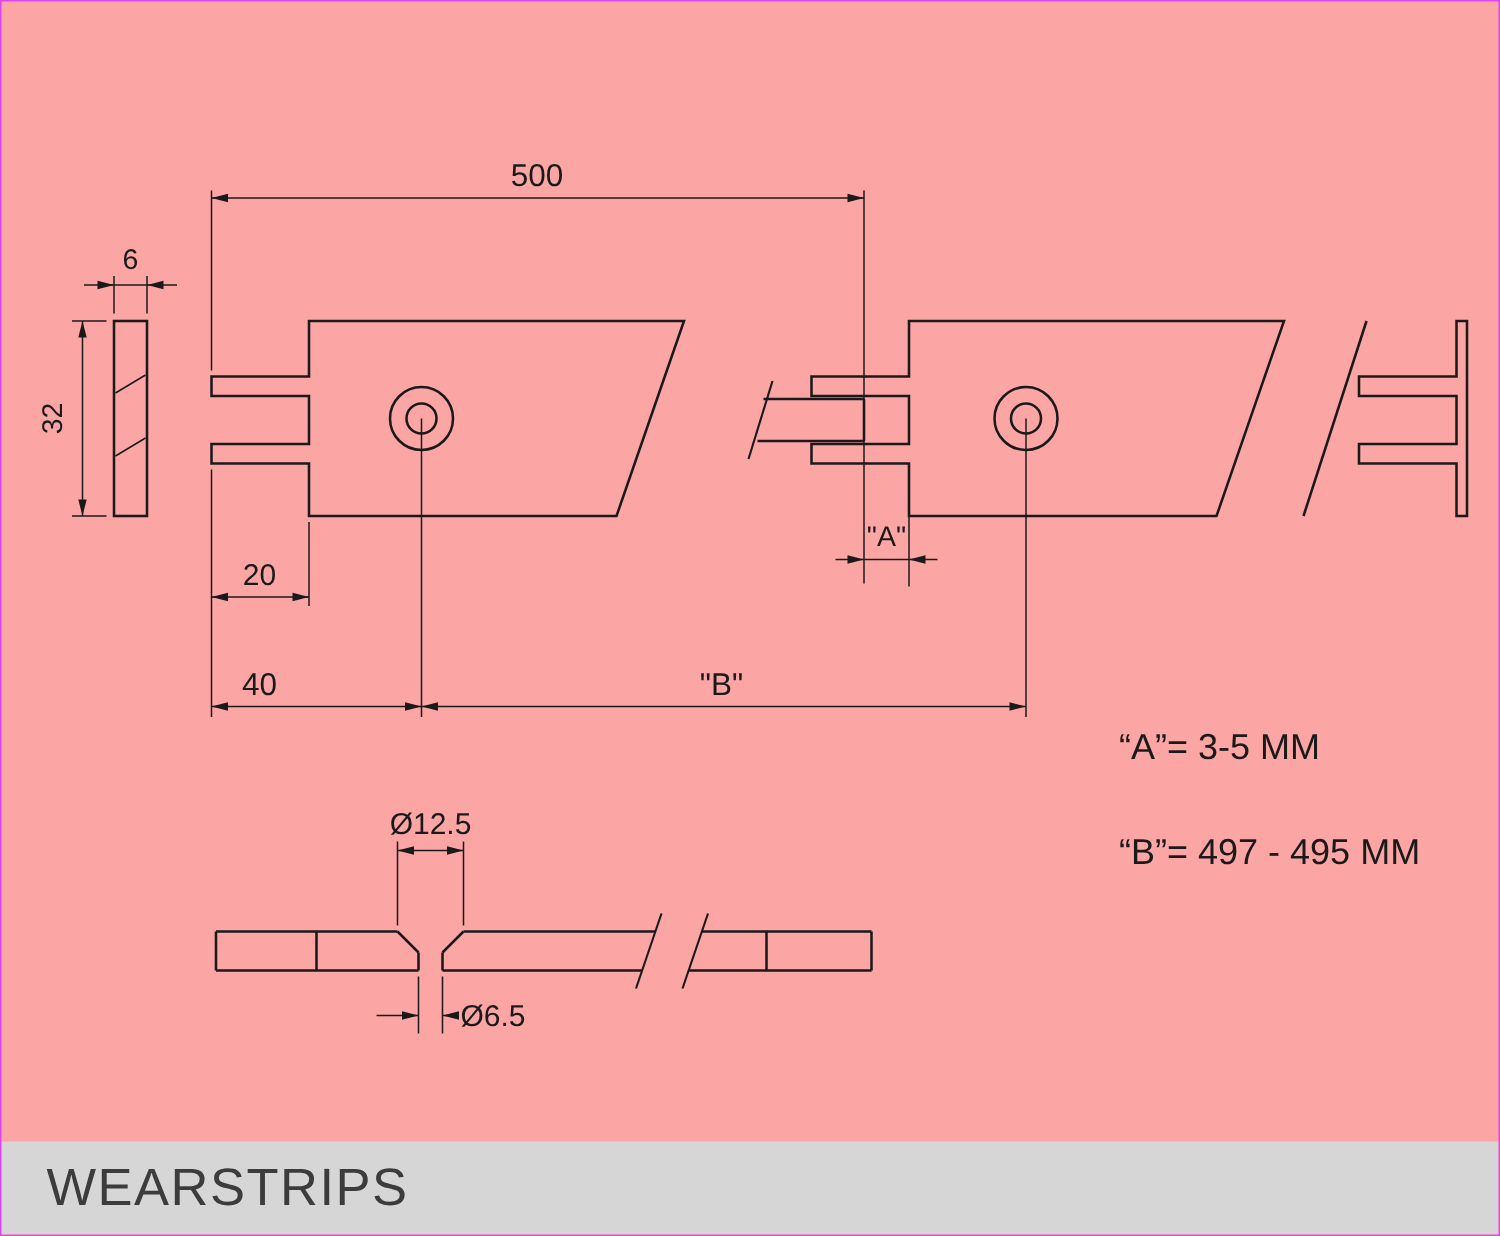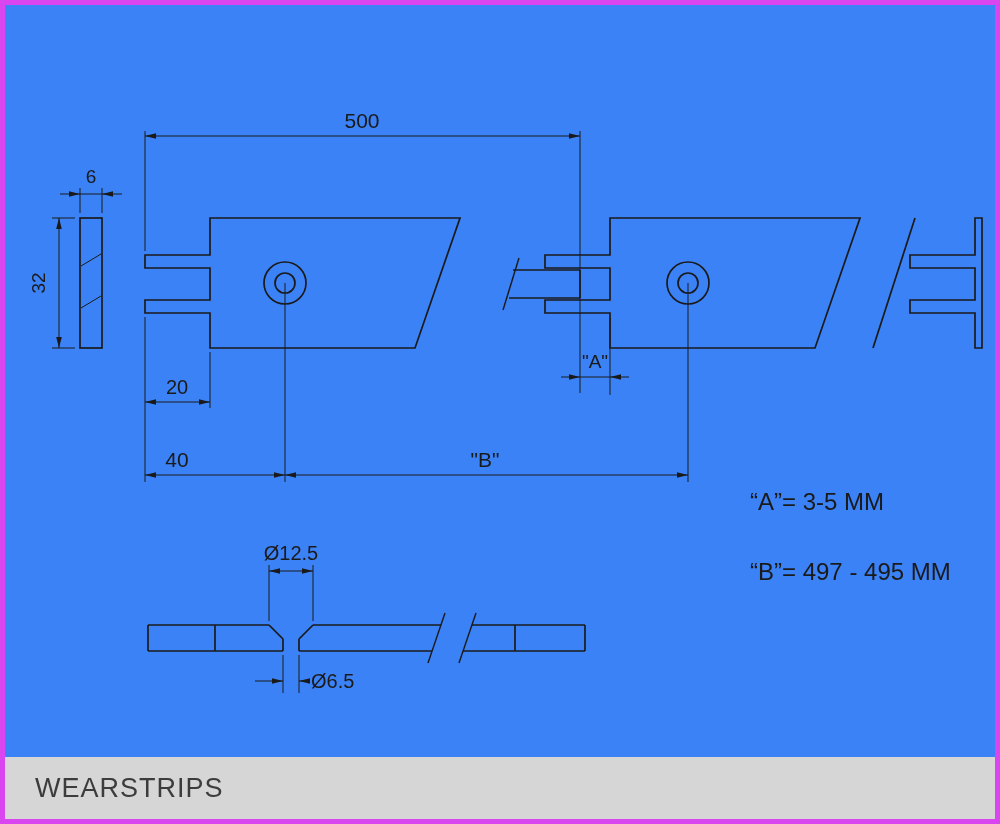--- a/index.html
+++ b/index.html
@@ -1,42 +1,42 @@
 <!DOCTYPE html>
 <html style="--line: #1a1a1a; --footer-bg: #d6d6d6; --footer-text: #3c3c3c;"><head>
 <meta charset="utf-8">
 <title>Wearstrips Technical Drawing</title>
 <style>
   html,body{margin:0;padding:0;background:#ffffff;}
   .page{
     position:relative;
     width:1000px;height:824px;
-    background:#3b82f6;
+    background:#fca5a5;
     box-sizing:border-box;
-    border:5px solid #d946ef;
+    border:1px solid #d946ef;
     font-family:"Liberation Sans", sans-serif;
     overflow:hidden;
   }
   svg{display:block;}
   .ol{stroke:var(--line,#1a1a1a);stroke-width:1.7;fill:none;stroke-linejoin:miter;stroke-linecap:butt;}
   .bl{stroke:var(--line,#1a1a1a);stroke-width:1.4;fill:none;}
   .dl{stroke:var(--line,#1a1a1a);stroke-width:1;fill:none;}
   text{fill:var(--line,#1a1a1a);font-family:"Liberation Sans", sans-serif;}
   .t19{font-size:19px;}
   .t20{font-size:20px;}
   .t21{font-size:21px;}
   .t24{font-size:24px;}
   .footer{
     position:absolute;left:0;bottom:0;width:100%;height:62px;
     background:var(--footer-bg,#d6d6d6);
     display:flex;align-items:center;
     padding-left:30px;box-sizing:border-box;
   }
   .footer span{
-    font-size:27px;letter-spacing:1px;
+    font-size:35px;letter-spacing:1px;
     color:var(--footer-text,#3c3c3c);
   }
 </style>
 </head>
 <body>
 
 <div class="page">
 
   <svg width="1000" height="762" viewBox="0 0 1000 762">
     <defs>

